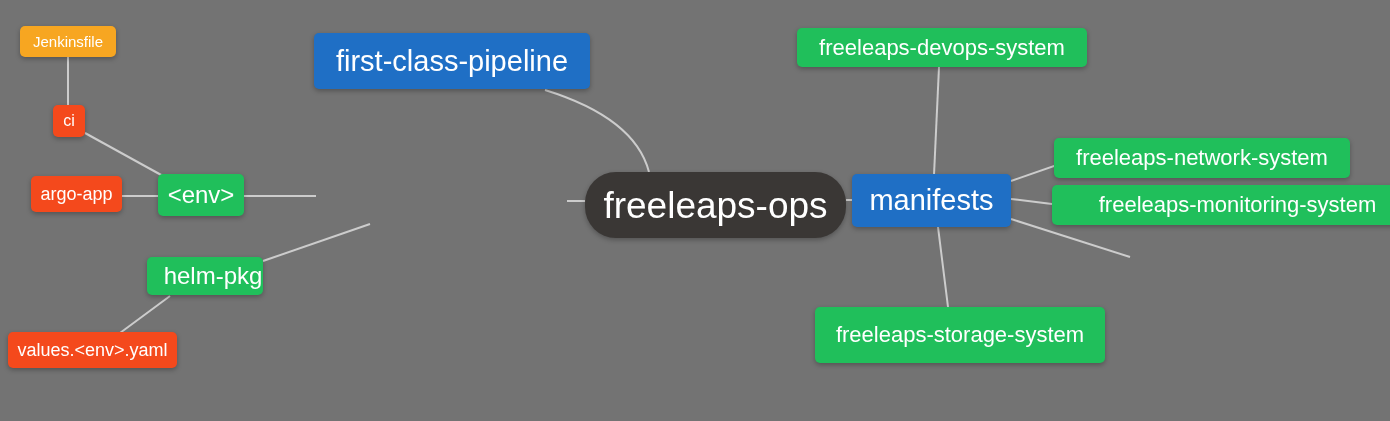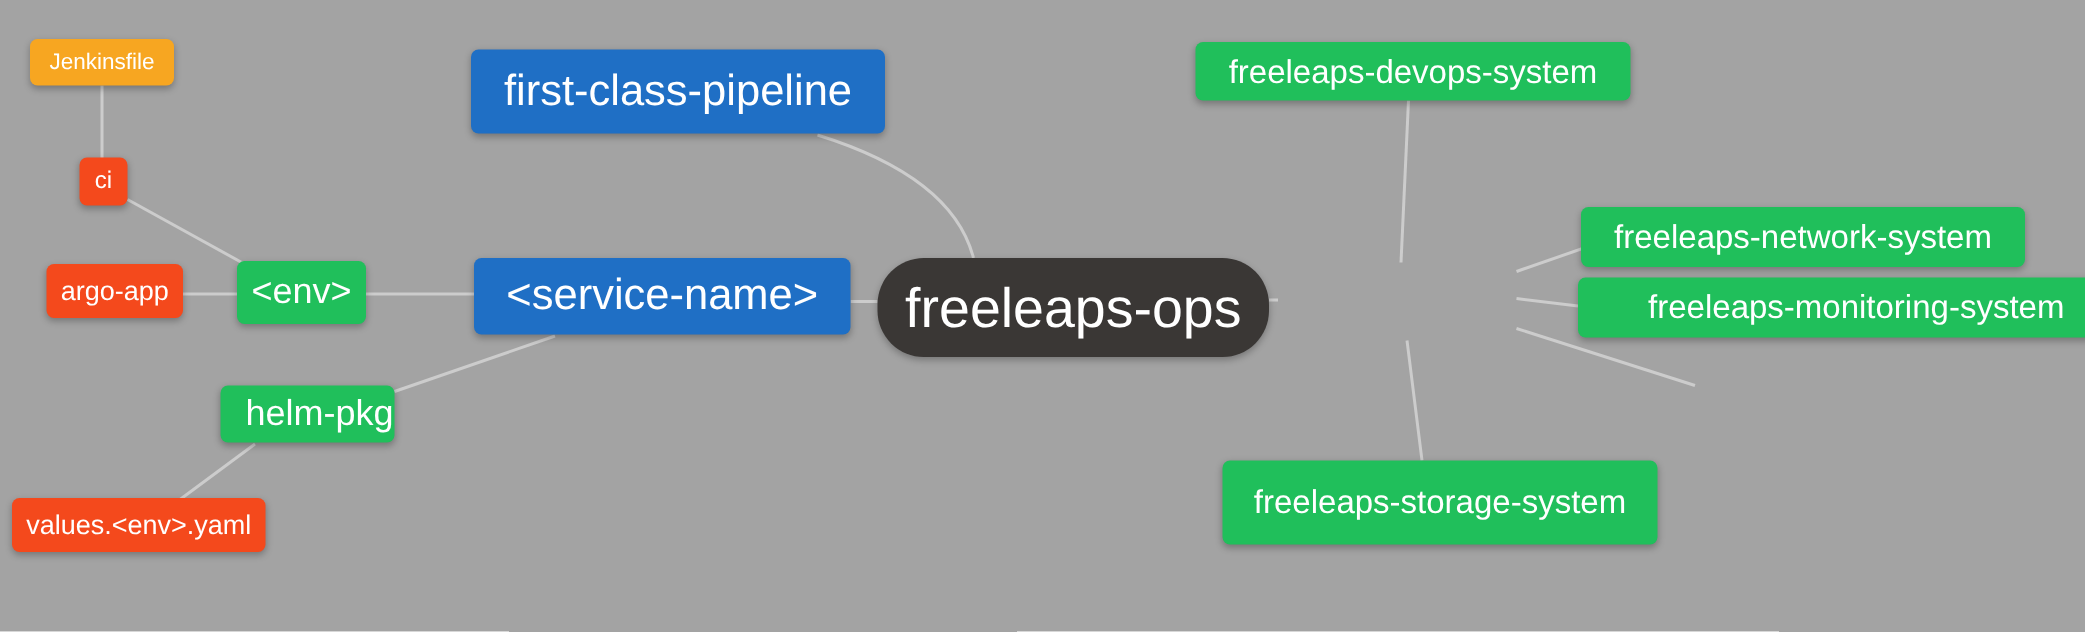--- a/index.html
+++ b/index.html
@@ -6,21 +6,21 @@
     margin: 0;
     padding: 0;
     background: #ffffff;
     font-family: "Liberation Sans", sans-serif;
   }
   .canvas {
     position: relative;
     width: 1390px;
     height: 421px;
     overflow: hidden;
-    background: #a3a3a3;
+    background: #737373;
   }
   .edges {
     position: absolute;
     left: 0; top: 0;
     width: 1390px;
     height: 421px;
   }
   .edges path {
     stroke: var(--c-edge, #cccccc);
     stroke-width: 2;
@@ -68,20 +68,20 @@
     <path d="M938 227 L948 307"></path>
   </svg>
 
   <div class="node file" style="left:20px;   top:26px;  width:96px;  height:31px; font-size:15px;">Jenkinsfile</div>
   <div class="node detail" style="left:53px;   top:105px; width:32px;  height:32px; font-size:16px;">ci</div>
   <div class="node detail" style="left:31px;   top:176px; width:91px;  height:36px; font-size:18px;">argo-app</div>
   <div class="node leaf" style="left:158px;  top:174px; width:86px;  height:42px; font-size:24px;">&lt;env&gt;</div>
   <div class="node leaf" style="left:147px;  top:257px; width:116px; height:38px; font-size:24px;padding-left:22px;">helm-pkg</div>
   <div class="node detail" style="left:8px;    top:332px; width:169px; height:36px; font-size:18px;">values.&lt;env&gt;.yaml</div>
   <div class="node branch" style="left:314px;  top:33px;  width:276px; height:56px; font-size:29px;">first-class-pipeline</div>
-  <div class="node branch" style="left:316px;  top:172px; width:251px; height:51px; font-size:29px;">&lt;service-name&gt;</div>
   <div class="node root" style="left:585px;  top:172px; width:261px; height:66px; font-size:37px;border-radius:31px;">freeleaps-ops</div>
+  <div class="node branch" style="left:852px;  top:174px; width:159px; height:53px; font-size:29px;">manifests</div>
   <div class="node leaf" style="left:797px;  top:28px;  width:290px; height:39px; font-size:22px;">freeleaps-devops-system</div>
   <div class="node leaf" style="left:1054px; top:110px; width:296px; height:40px; font-size:22px;margin-top:28px;">freeleaps-network-system</div>
   <div class="node leaf" style="left:1052px; top:185px; width:371px; height:40px; font-size:22px;">freeleaps-monitoring-system</div>
   <div class="node leaf" style="left:815px;  top:307px; width:290px; height:56px; font-size:22px;text-align:right;">freeleaps-storage-system</div>
 
 </div>
 
 </body></html>

